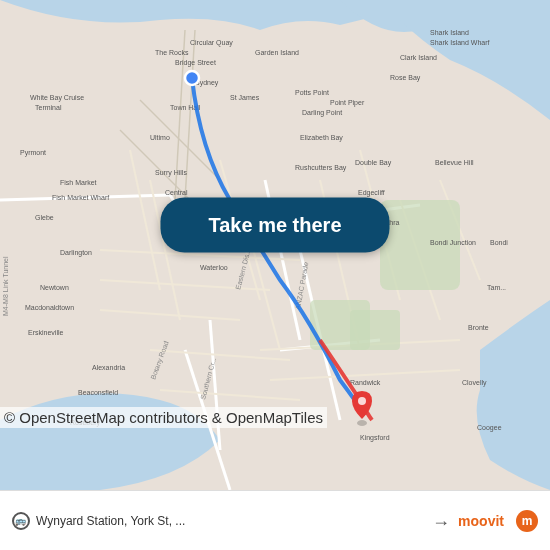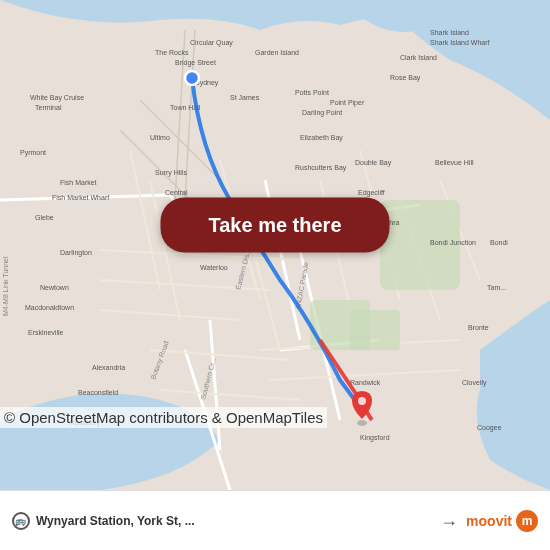--- a/index.html
+++ b/index.html
@@ -25,21 +25,21 @@
       top: 0; left: 0;
       width: 100%; height: 100%;
     }
 
     
     #take-me-there-btn {
       position: absolute;
       left: 50%;
       top: 46%;
       transform: translate(-50%, -50%);
-      background: #7f1d1d;
+      background: #0c4a6e;
       color: white;
       border: none;
       border-radius: 24px;
       padding: 16px 48px;
       font-size: 20px;
       font-weight: bold;
       cursor: pointer;
       white-space: nowrap;
       box-shadow: 0 2px 8px rgba(0,0,0,0.3);
       z-index: 10;
@@ -77,34 +77,34 @@
       align-items: center;
       justify-content: center;
       font-size: 9px;
       color: #555;
       flex-shrink: 0;
     }
 
     .station-label {
       font-size: 12px;
       color: #333;
-      font-weight: 700;
+      font-weight: 400;
     }
 
     .arrow-icon {
       font-size: 18px;
       color: #555;
       padding: 0 8px;
       flex-shrink: 0;
     }
 
     .moovit-logo {
       display: flex;
       align-items: center;
-      gap: 4px;
+      gap: 12px;
       flex-shrink: 0;
       justify-content: center;
     }
 
     .moovit-text {
       font-size: 14px;
       font-weight: bold;
       color: #e8641a;
     }
 

